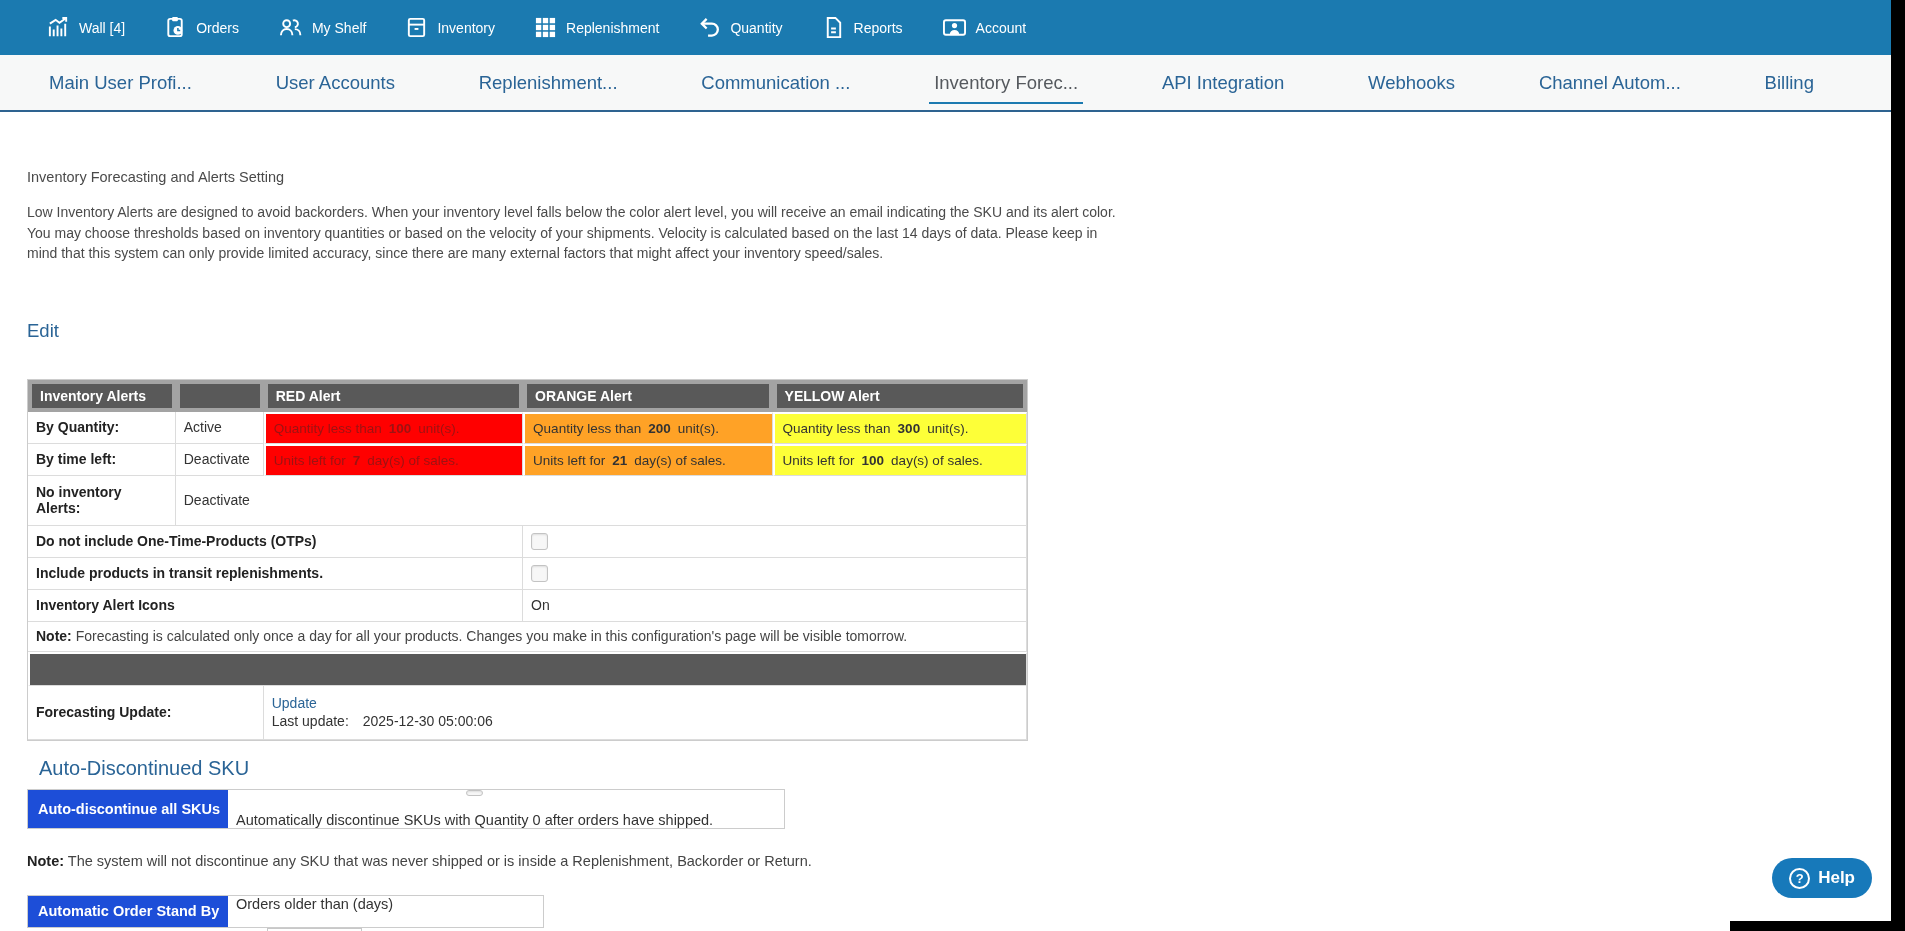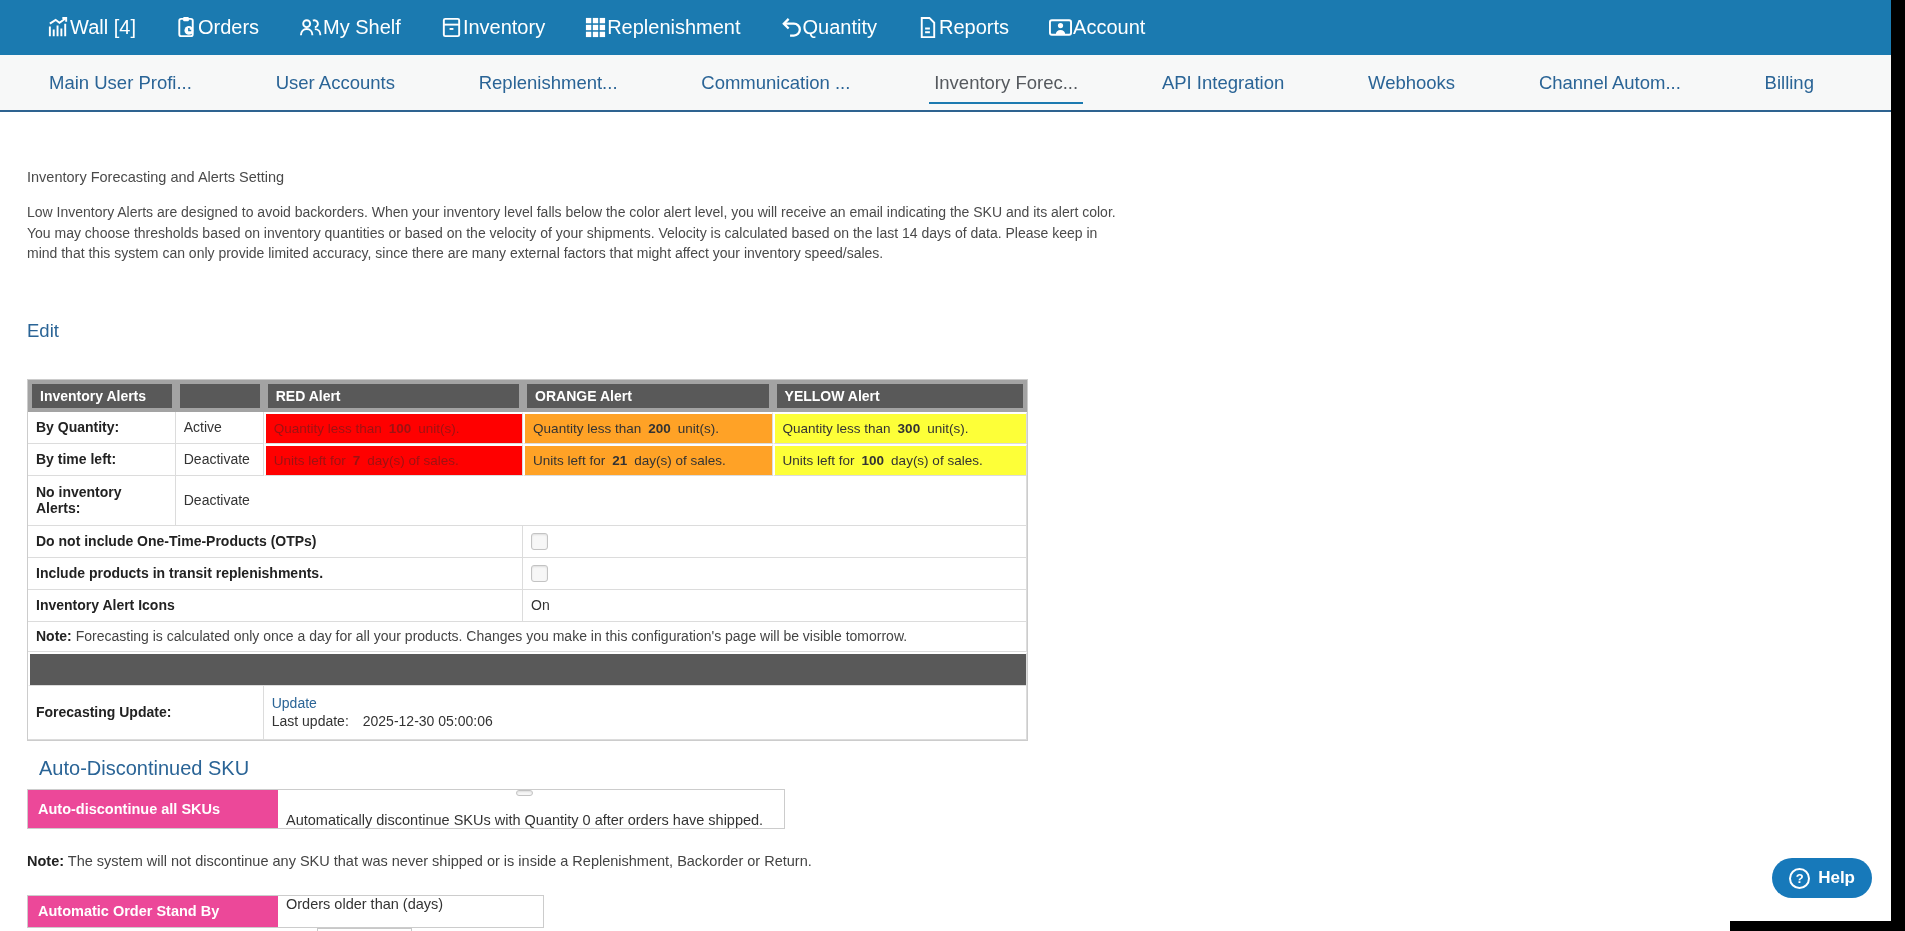--- a/index.html
+++ b/index.html
@@ -7,21 +7,21 @@
   body {
     font-family: "Liberation Sans", sans-serif;
     background:#fff; color:#333; position:relative; overflow:hidden;
   }
 
   
   .topnav {
     height:55px; background:#1b7ab0; display:flex; align-items:center;
     gap:39px; padding-left:47px; color:#fff;
   }
-  .nav-item { display:flex; align-items:center; font-size:20px; cursor:pointer; white-space:nowrap; }
+  .nav-item { display:flex; align-items:center; gap:9px; font-size:14px; cursor:pointer; white-space:nowrap; }
   .nav-item svg { display:block; }
 
   
   .tabbar {
     height:57px; background:#f7f8f8; border-bottom:2px solid #2e6390;
     display:flex; align-items:center; justify-content:space-between;
     padding:0 86px 0 44px;
   }
   .tab {
     position:relative; font-size:18.5px; color:#2a6496; height:100%;
@@ -71,21 +71,21 @@
     width:17px; height:17px; border:1px solid #c3c3c3; border-radius:3px;
     background:#f7f7f7; box-shadow:inset 0 1px 2px rgba(0,0,0,.10); cursor:pointer;
   }
 
   
   .section-heading { margin:16px 0 0 12px; font-size:20px; color:#2a6496; font-weight:normal; }
   .bar-row {
     margin-top:9px; border:1px solid #ccc; display:flex; align-items:stretch; background:#fff;
   }
   .bar-row .dark-cell {
-    width:250px; background:#ec4899; color:#fff; font-weight:bold; font-size:14.5px;
+    width:200px; background:#1d4ed8; color:#fff; font-weight:bold; font-size:14.5px;
     display:flex; align-items:center; padding-left:10px; flex:none;
   }
   .bar-row .white-cell { display:flex; align-items:center; gap:16px; padding:0 8px; font-size:14.5px; color:#333;flex-direction:column; }
   .auto-box { width:758px; height:40px; }
   .standby-box { margin-top:26px; width:517px; height:33px; }
 
   .note-line { margin-top:24px; font-size:14.5px; color:#444; }
   .note-line b { color:#222; }
 
   .select {

